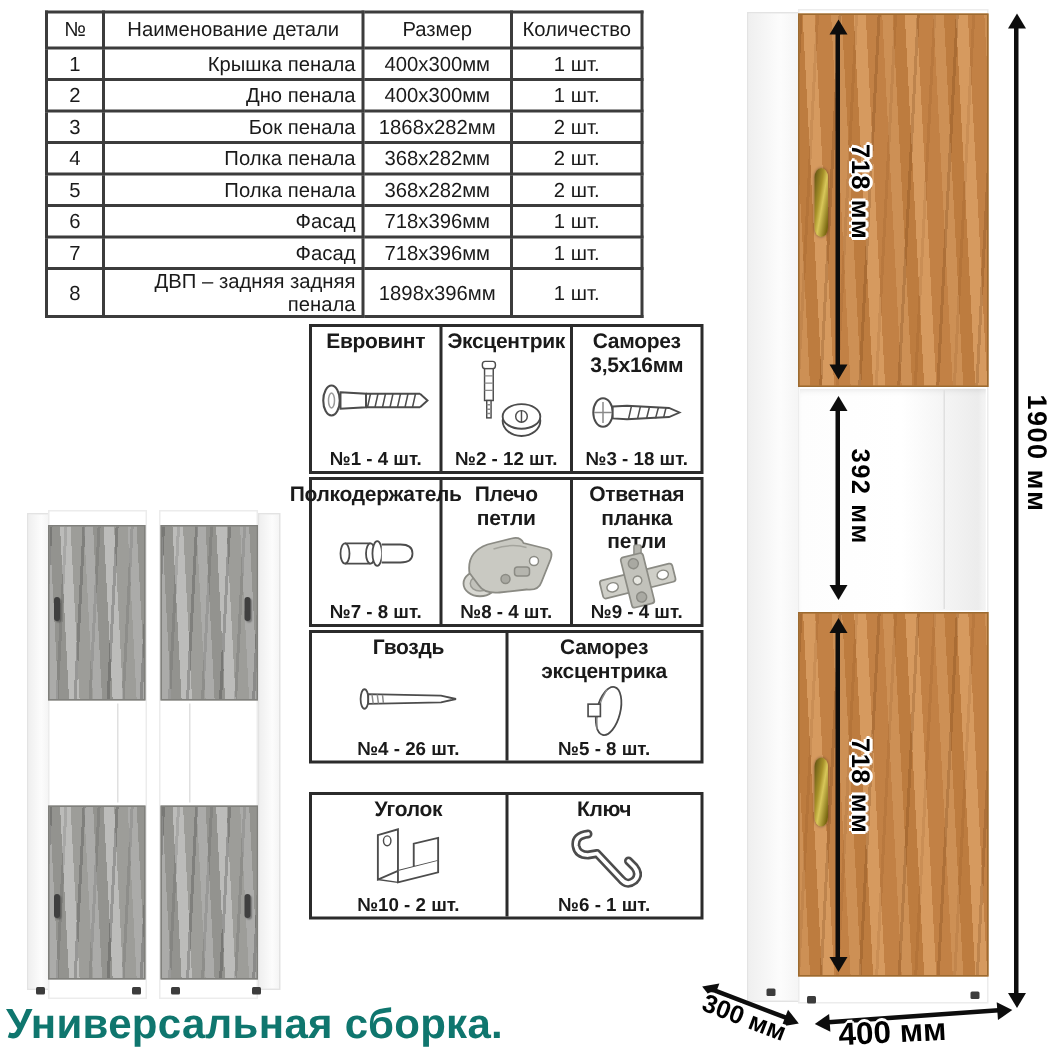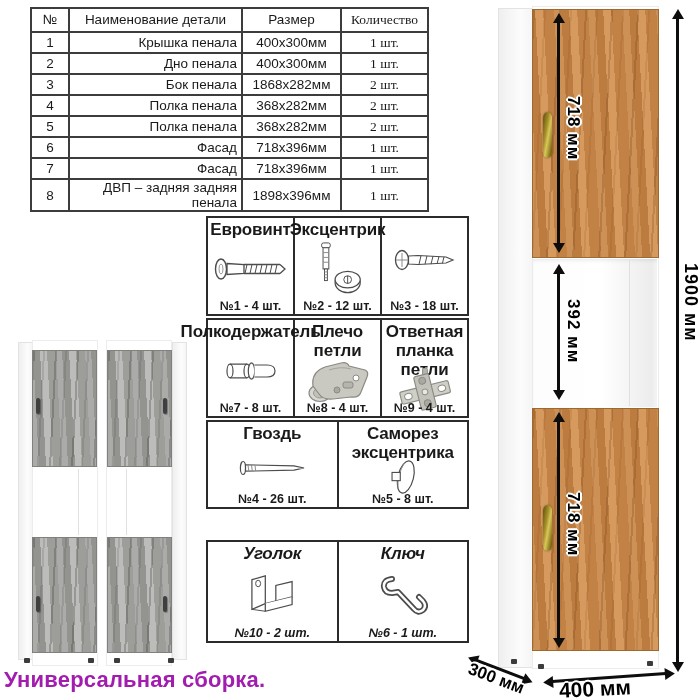--- a/index.html
+++ b/index.html
@@ -10,30 +10,30 @@
   
   #parts-table{left:30px;top:7px;}
   #parts-table table{border-collapse:collapse;font-size:13.5px;table-layout:fixed;}
   #parts-table td,#parts-table th{border:2px solid #3c3c3c;padding:0 4px;font-weight:normal;
       line-height:1.12;overflow:hidden;}
   #parts-table th{text-align:center;height:22px;}
   #parts-table td{height:19px;}
   .c-num{width:28px;text-align:center;}
   .c-name{width:163px;text-align:right;}
   .c-size{width:89px;text-align:center;}
-  .c-qty{width:77px;text-align:center;font-family:Liberation Serif, serif;}
+  .c-qty{width:77px;text-align:center;}
   tr.tall td{height:36px;}
 
   
   .hw-row{position:absolute;left:206px;width:263px;border:2px solid #2b2b2b;display:flex;
       box-sizing:border-box;background:#fff;}
   .hw-cell{flex:1 1 0;display:flex;flex-direction:column;align-items:center;
       border-right:2px solid #2b2b2b;padding:2px 1px 1px;box-sizing:border-box;min-width:0;}
   .hw-cell:last-child{border-right:none;}
-  .hw-title{font-weight:bold;font-size:17px;line-height:1.12;text-align:center;letter-spacing:-0.2px;}
+  .hw-title{font-weight:bold;font-size:14px;line-height:1.12;text-align:center;letter-spacing:-0.2px;}
   .hw-icon{flex:1;display:flex;align-items:center;justify-content:center;min-height:0;}
   .hw-qty{font-weight:bold;font-size:12.5px;white-space:nowrap;}
 
   
   .wood-oak{
     background-color:#c68745;
     background-image:
       repeating-linear-gradient(93deg, rgba(101,52,12,.22) 0 2px, rgba(0,0,0,0) 2px 11px,
           rgba(120,63,18,.13) 11px 13px, rgba(0,0,0,0) 13px 26px),
       repeating-linear-gradient(87deg, #cd9055 0 7px, #bd7c3f 7px 15px, #d69a5f 15px 23px,
@@ -69,21 +69,21 @@
   .dim-h::before{content:"";position:absolute;left:-9px;top:-4.5px;
       border:6px solid transparent;border-left:0;border-right:10px solid #0d0d0d;}
   .dim-h::after{content:"";position:absolute;right:-9px;top:-4.5px;
       border:6px solid transparent;border-right:0;border-left:10px solid #0d0d0d;}
   .halo{text-shadow:-2px 0 #fff,2px 0 #fff,0 -2px #fff,0 2px #fff,
       -1px -1px #fff,1px 1px #fff,-1px 1px #fff,1px -1px #fff;}
   .dim-label-v{position:absolute;writing-mode:vertical-rl;font-weight:bold;font-size:17px;
       letter-spacing:1px;color:#000;white-space:nowrap;}
   .dim-label-h{position:absolute;font-weight:bold;color:#000;text-align:center;white-space:nowrap;}
 
-  #caption{left:4px;top:667px;font-size:22px;font-weight:bold;letter-spacing:.2px;color:#a21caf;}
+  #caption{left:4px;top:667px;font-size:28px;font-weight:bold;letter-spacing:.2px;color:#0f766e;}
   .nline{position:absolute;width:1px;background:#e0e0e0;}
 </style>
 </head>
 <body>
 
 <div class="abs" id="parts-table">
   <table>
     <tbody>
         <tr>
       <th class="c-num">№</th>
@@ -168,20 +168,21 @@
           <path d="M13 32 h3 M13 35 h3 M13 38 h3" stroke="#8a8a8a" fill="none"></path>
           <ellipse cx="37" cy="43" rx="13" ry="10.5" fill="#fff" stroke="#4c4c4c" stroke-width="1.3"></ellipse>
           <ellipse cx="37" cy="40" rx="13" ry="8.5" fill="#fff" stroke="#4c4c4c" stroke-width="1.3"></ellipse>
           <circle cx="37" cy="40" r="4" fill="#fff" stroke="#4c4c4c"></circle>
           <path d="M37 36 v8" stroke="#4c4c4c" fill="none"></path>
         </svg>
     </div>
     <div class="hw-qty">№2 - 12 шт.</div>
   </div>
   <div class="hw-cell">
+    <div class="hw-title">Саморез 3,5х16мм</div>
     <div class="hw-icon">
       <svg width="62" height="26" viewBox="0 0 62 26">
           <ellipse cx="8" cy="13" rx="6.5" ry="9.5" fill="#fff" stroke="#4c4c4c" stroke-width="1.3"></ellipse>
           <path d="M8 6 v14 M2 13 h12" stroke="#8a8a8a" fill="none"></path>
           <path d="M14.5 9 L24 8.5 L52 10 L59 13 L52 16 L24 17.5 L14.5 17 Z" fill="#fff" stroke="#4c4c4c" stroke-width="1.2"></path>
           <path d="M27 8.6 l-2 8.8 M33 8.8 l-2 8.4 M39 9.2 l-2 8 M45 9.5 l-2 7.4 M50 9.8 l-1.6 6.6" stroke="#4c4c4c" fill="none"></path>
         </svg>
     </div>
     <div class="hw-qty">№3 - 18 шт.</div>
   </div>
@@ -256,21 +257,21 @@
             <ellipse cx="22" cy="23" rx="8.5" ry="18" fill="#fff" stroke="#4c4c4c" stroke-width="1.3"></ellipse>
             <path d="M17 8 Q12 23 17 38" fill="none" stroke="#8a8a8a"></path>
           </g>
           <rect x="7" y="18" width="9" height="9" fill="#fff" stroke="#4c4c4c" stroke-width="1.2"></rect>
         </svg>
     </div>
     <div class="hw-qty">№5 - 8 шт.</div>
   </div>
 </div>
 
-<div class="hw-row" style="top:540px;height:103px;font-style:italic;">
+<div class="hw-row" style="top:528px;height:85px;">
   <div class="hw-cell">
     <div class="hw-title">Уголок</div>
     <div class="hw-icon">
       <svg width="52" height="44" viewBox="0 0 52 46">
           <path d="M5 7 L19 3 L19 32 L5 38 Z" fill="#fff" stroke="#4c4c4c" stroke-width="1.3"></path>
           <ellipse cx="11.5" cy="11" rx="2.6" ry="3.4" fill="#fff" stroke="#4c4c4c"></ellipse>
           <path d="M19 32 L47 25 L47 9 L30 13 L30 29" fill="#fff" stroke="#4c4c4c" stroke-width="1.3"></path>
           <path d="M19 32 L19 40 L47 33 L47 25" fill="#fff" stroke="#4c4c4c" stroke-width="1.3"></path>
           <path d="M5 38 L19 40" stroke="#4c4c4c" fill="none"></path>
         </svg>

